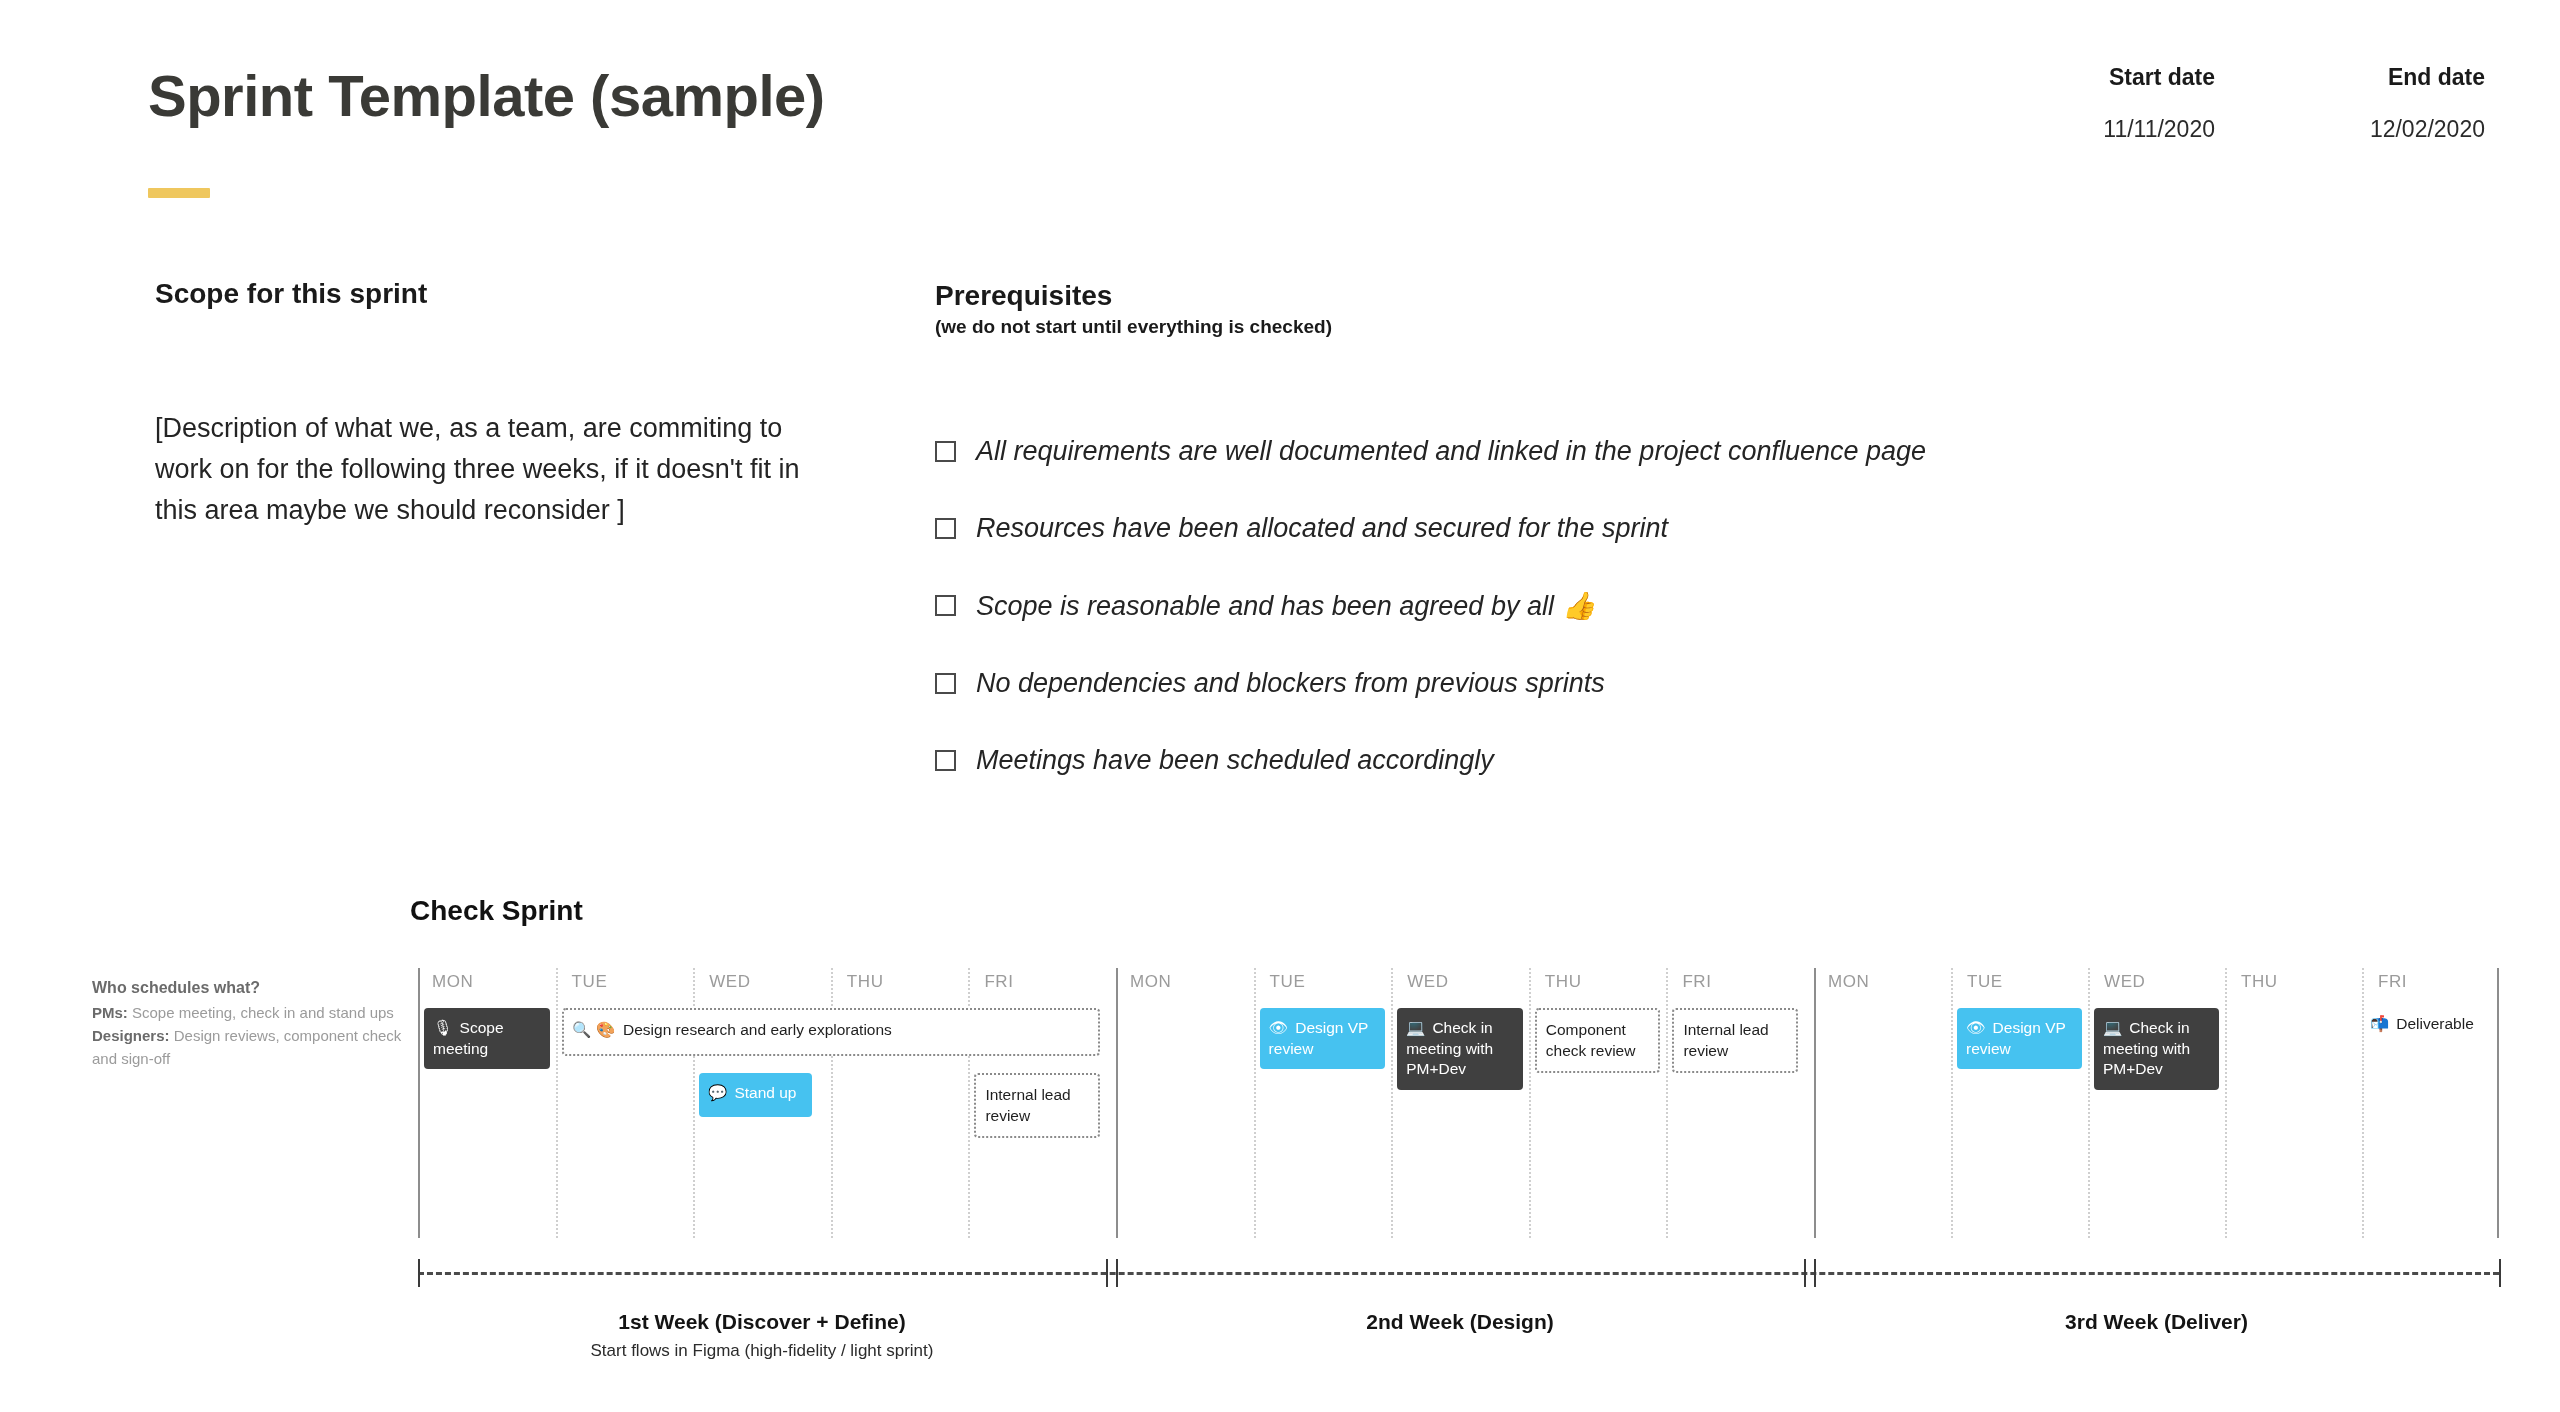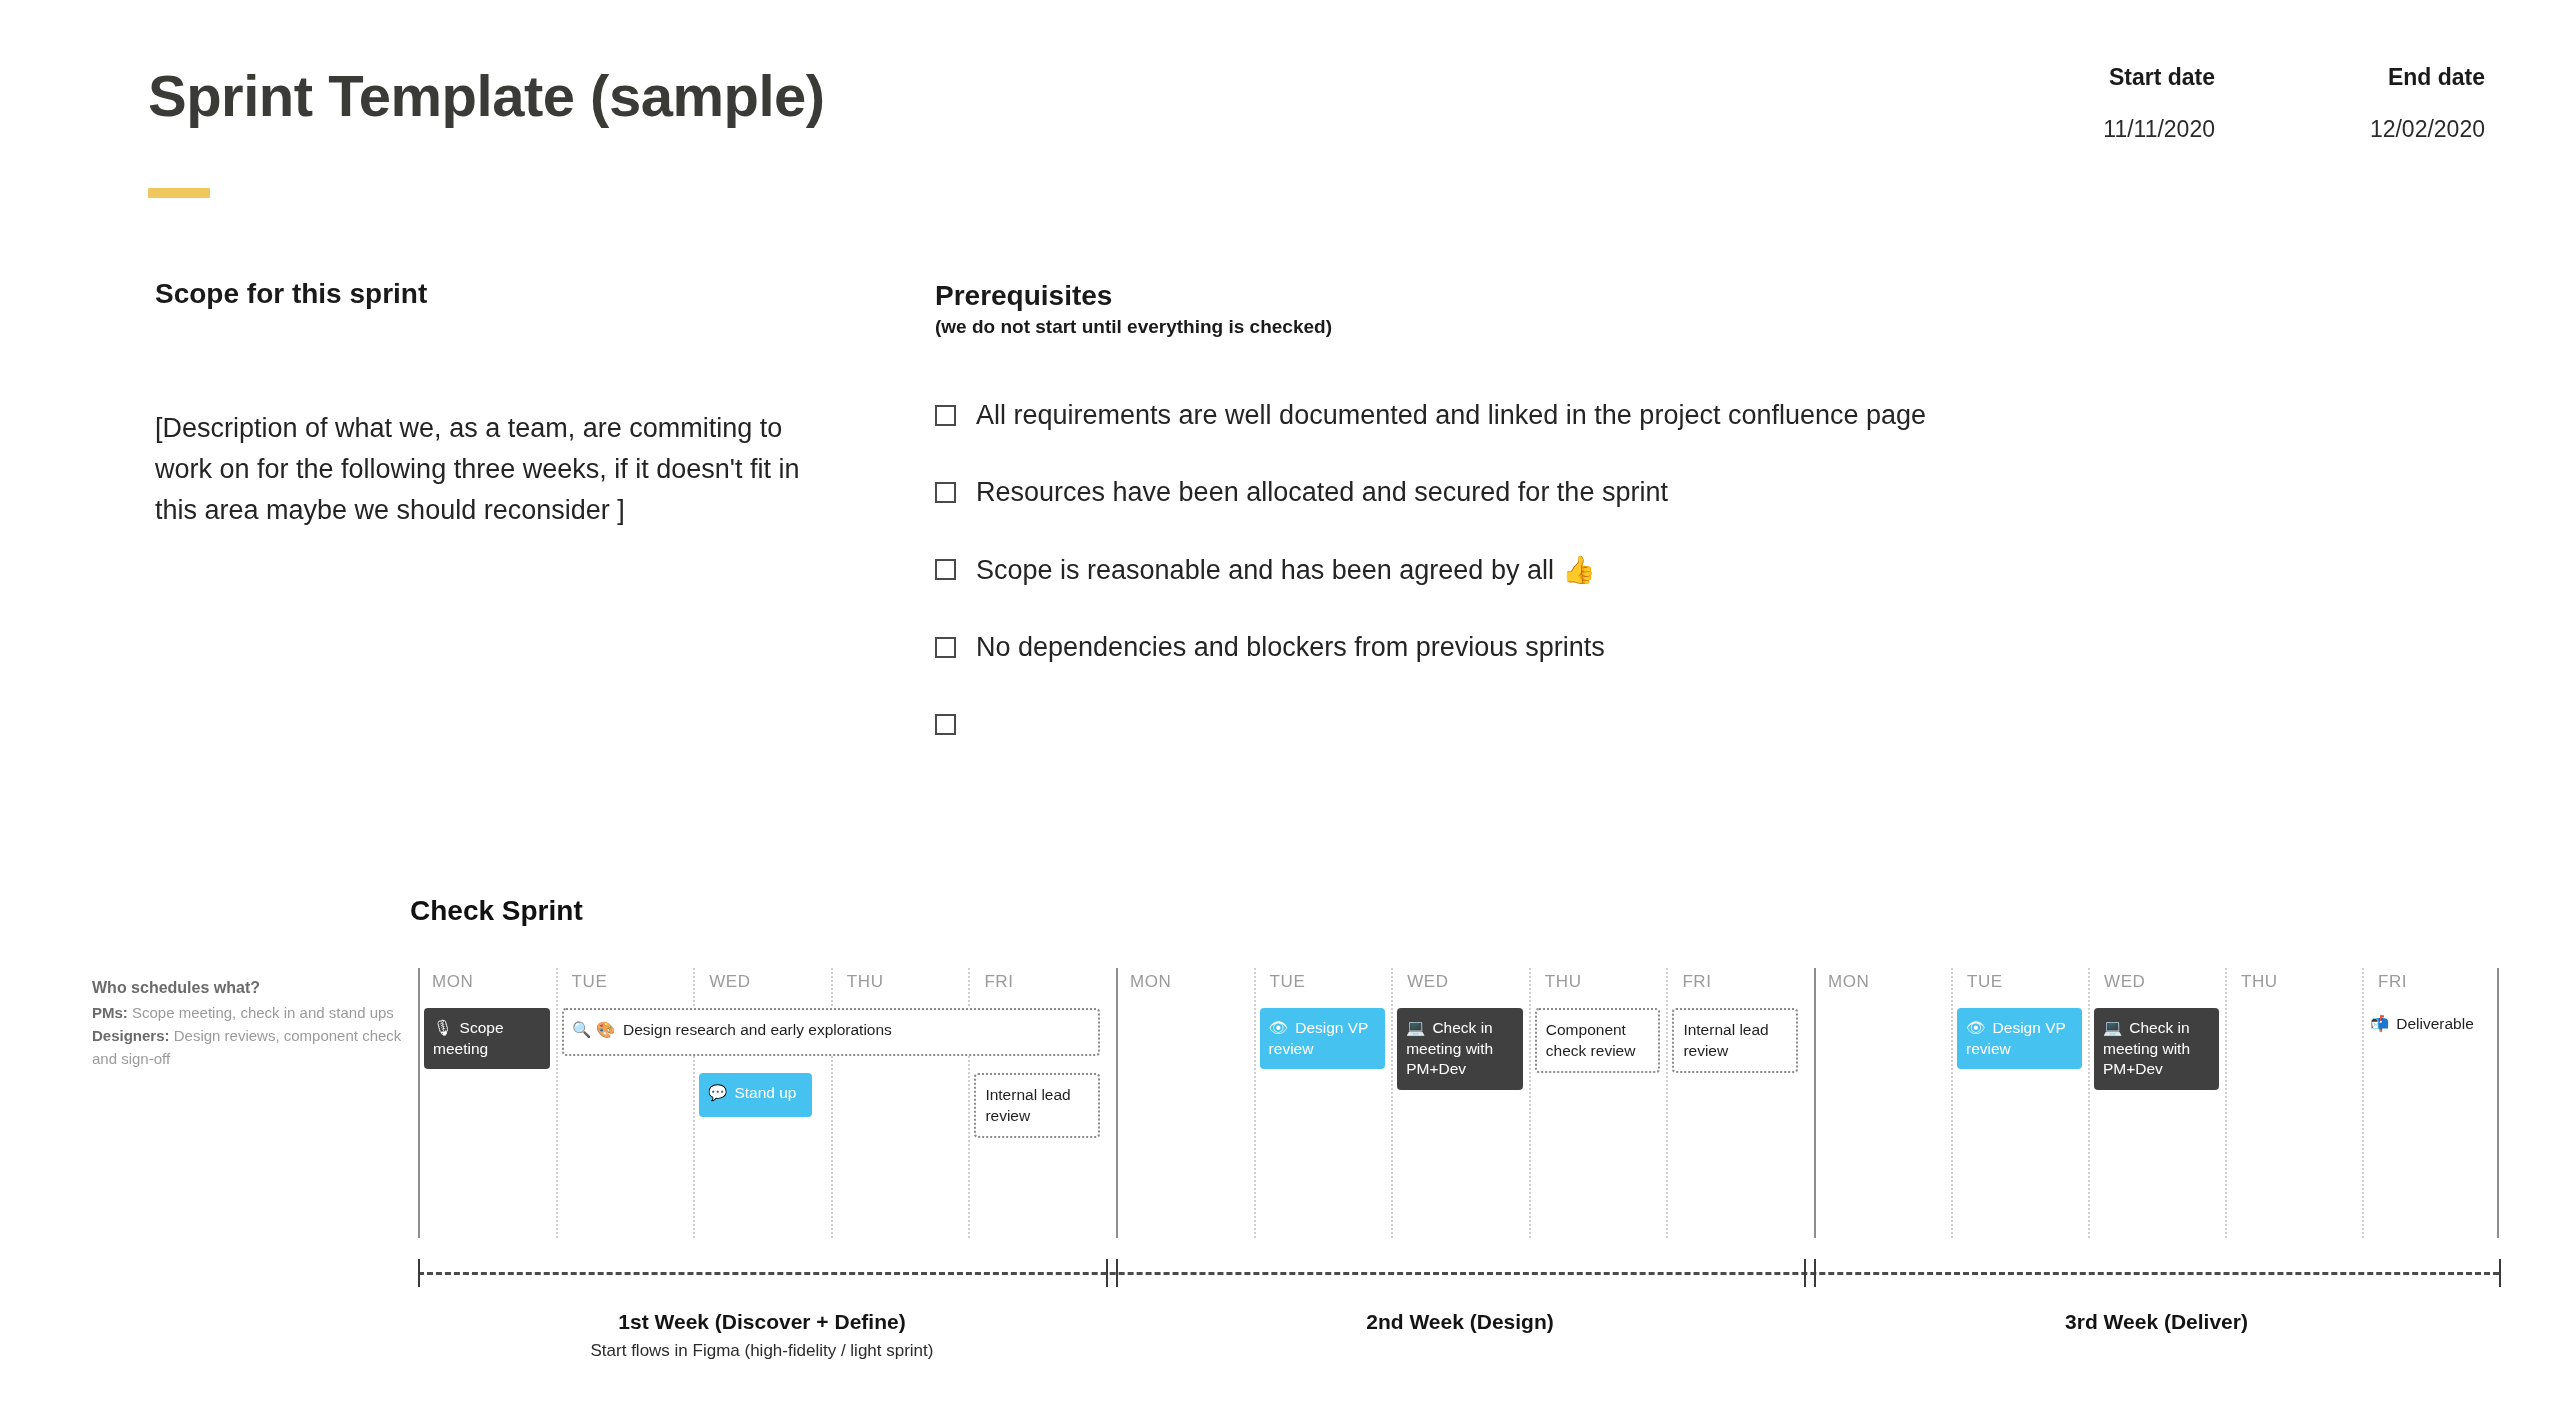--- a/index.html
+++ b/index.html
@@ -30,21 +30,21 @@
   
   .scope-col { position: absolute; left: 155px; top: 278px; width: 700px; }
   .sec-title { font-size: 28px; font-weight: 700; color: #1a1a1a; }
   .scope-body {
     margin-top: 98px; font-size: 27px; line-height: 1.52; color: #242424;
     width: 660px;
   }
 
   .prereq-col { position: absolute; left: 935px; top: 280px; width: 1350px; }
   .prereq-sub { font-size: 19px; font-weight: 700; color: #1a1a1a; margin-top: 4px; }
-  .checklist { margin-top: 60px; }
+  .checklist { margin-top: 96px; font-style: italic; }
   .check-row {
     display: flex; align-items: flex-start; gap: 20px;
     font-size: 27px; color: #242424; margin-bottom: 42px; line-height: 1.3;
   }
   .checkbox {
     width: 21px; height: 21px; border: 2px solid #4a4a4a;
     flex: 0 0 auto; margin-top: 7px; background: #fff;
   }
   .emoji { font-family: "DejaVu Sans", sans-serif; }
 
@@ -141,20 +141,21 @@
         <div class="check-row">
           <span class="checkbox"></span>
           <span>Scope is reasonable and has been agreed by all<span class="emoji"> 👍</span></span>
         </div>
         <div class="check-row">
           <span class="checkbox"></span>
           <span>No dependencies and blockers from previous sprints</span>
         </div>
         <div class="check-row">
           <span class="checkbox"></span>
+          <span>Meetings have been scheduled accordingly</span>
         </div>
       </div>
   </div>
 
   <div class="tl-title">Check Sprint</div>
 
   <div class="legend">
     <div class="legend-h">Who schedules what?</div>
     <div class="legend-l">
       <b>PMs:</b>

